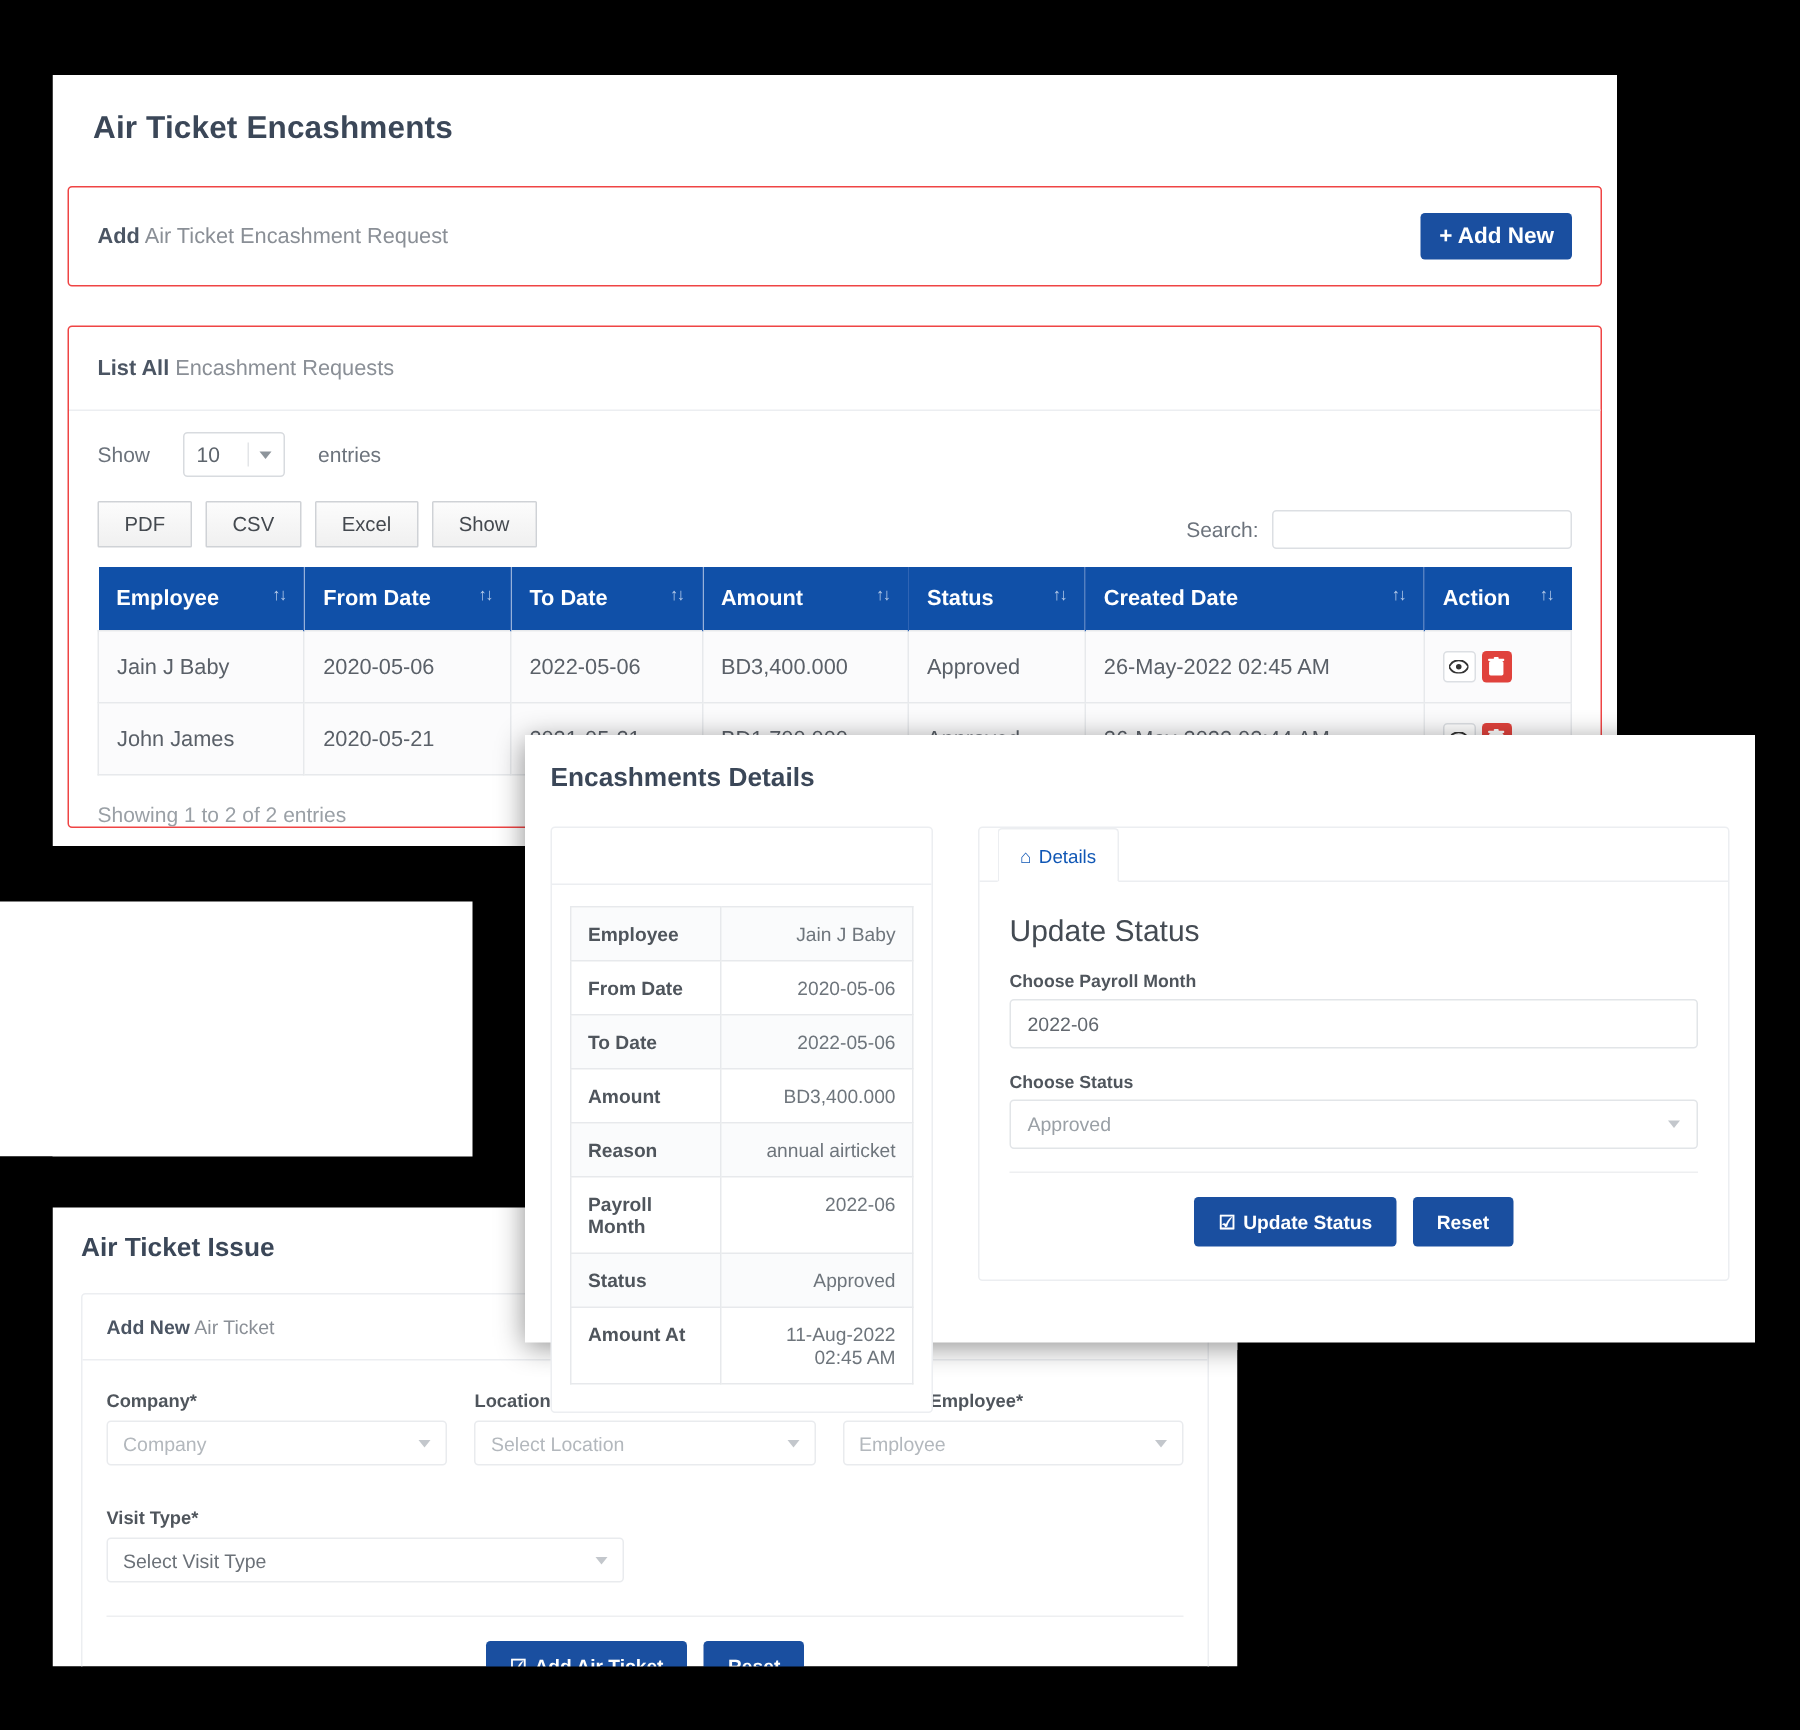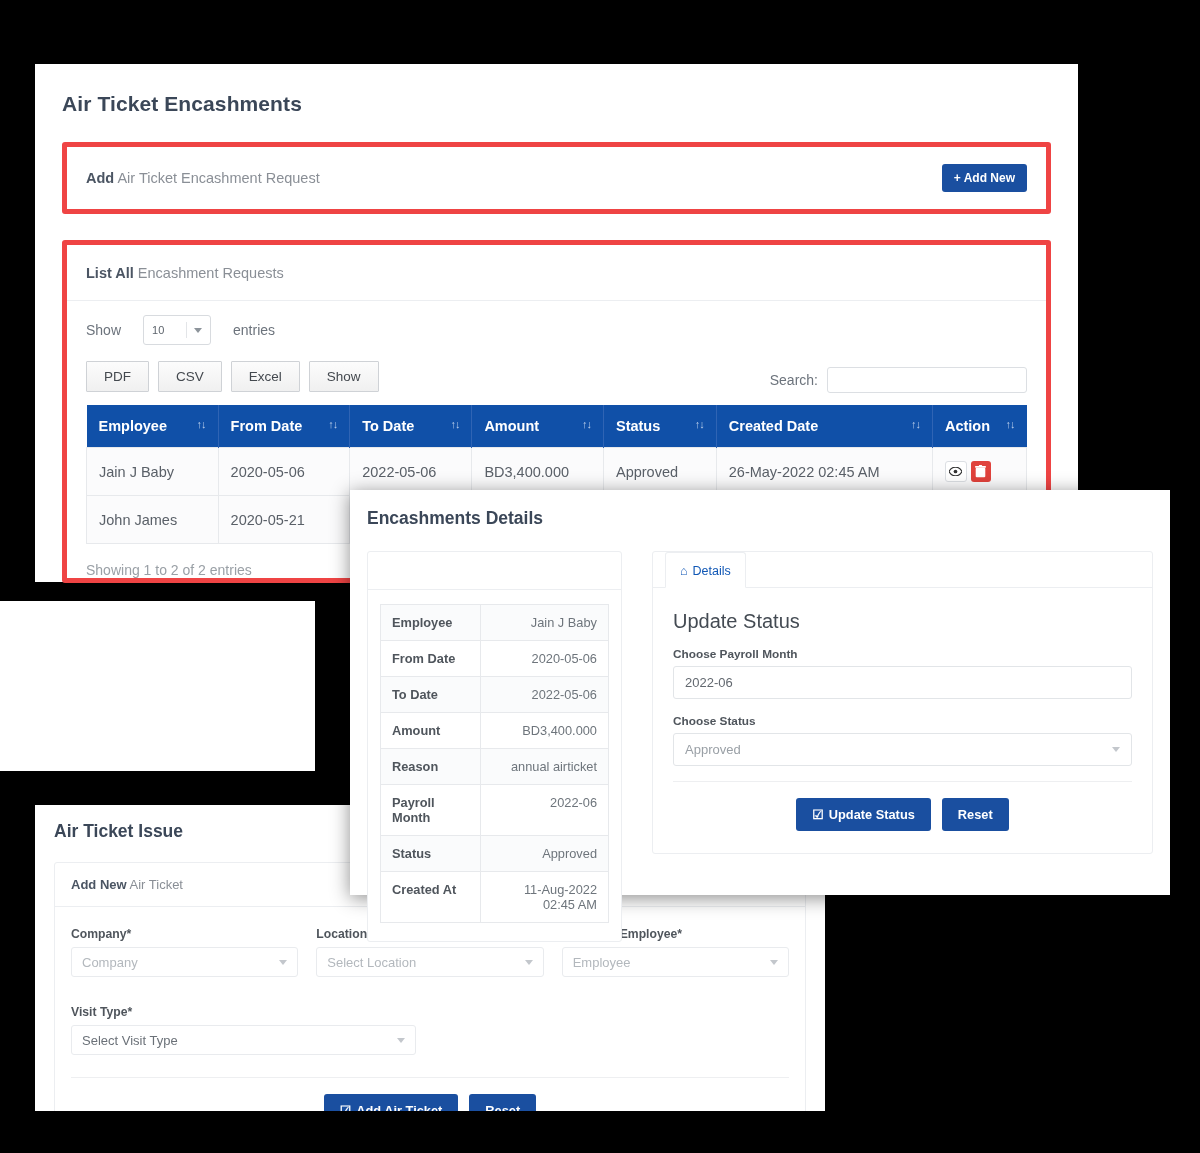--- a/index.html
+++ b/index.html
@@ -13,48 +13,48 @@
   .stage { position: relative; width: 1200px; height: 1153px; background: #000; }
 
   
   .panel {
     position: absolute;
     background: #ffffff;
   }
   .shadowed { box-shadow: 0 3px 18px rgba(0,0,0,.45); }
 
   
-  #encash-panel { left: 35px; top: 64px; width: 1043px; height: 518px; }
+  #encash-panel { left: 35px; top: 46px; width: 1043px; height: 518px; }
   .page-title {
     font-size: 21px; font-weight: bold; color: #3b4758;
     padding: 28px 0 0 27px; letter-spacing: .1px;
   }
   .card {
-    margin: 0 27px; background: #fff;
-    border: 5px solid #ef4444; border-radius: 3px;
+    margin: 0 10px; background: #fff;
+    border: 1px solid #ef4444; border-radius: 3px;
   }
   .card-hd {
     padding: 17px 19px; font-size: 14.5px; color: #8a8f96;
     display: flex; align-items: center; justify-content: space-between;
     min-height: 56px;
   }
   .card-hd b { color: #4b5563; font-weight: bold; }
   .card-hd .ttl { color: #8a8f96; }
   .btn-primary {
     background: #1a4fa0; color: #fff; border: none; border-radius: 3px;
-    font-size: 12px; font-weight: bold; padding: 7px 12px; cursor: pointer;
+    font-size: 15px; font-weight: bold; padding: 7px 12px; cursor: pointer;
     font-family: "Liberation Sans", sans-serif; white-space: nowrap;
   }
 
   
   .dt-wrap { padding: 14px 19px 0 19px; }
   .dt-len { font-size: 14px; color: #6c737c; display: flex; align-items: center; gap: 22px; text-align: right; }
   .mini-select {
     border: 1px solid #d8dbdf; border-radius: 3px; background: #fff;
-    height: 30px; width: 68px; padding: 14px 8px; font-size: 11px; color: #5d646c;
+    height: 30px; width: 68px; padding: 14px 8px; font-size: 14px; color: #5d646c;
     display: flex; align-items: center; justify-content: space-between;
     font-family: "Liberation Sans", sans-serif;
   }
   .mini-select .cv { border-left: 1px solid #e3e5e8; padding-left: 7px; height: 16px;
                      display:flex; align-items:center; }
   .caret { width: 0; height: 0; border-left: 4.5px solid transparent;
            border-right: 4.5px solid transparent; border-top: 5px solid #8d949b; }
   .dt-btns { display: flex; gap: 9px; margin-top: 16px; }
   .dt-btn {
     background: linear-gradient(#fcfcfc,#f0f0f0); border: 1px solid #cfd2d6;
@@ -370,21 +370,21 @@
               </tr>
               <tr>
                 <td class="k">Payroll Month</td>
                 <td class="v">2022-06</td>
               </tr>
               <tr>
                 <td class="k">Status</td>
                 <td class="v">Approved</td>
               </tr>
               <tr>
-                <td class="k">Created At</td>
+                <td class="k">Amount At</td>
                 <td class="v">11-Aug-2022 02:45 AM</td>
               </tr>
             </tbody>
           </table>
         </div>
       </div>
 
       <div class="det-right">
         <div class="tabbar">
           <div class="tab-active">

